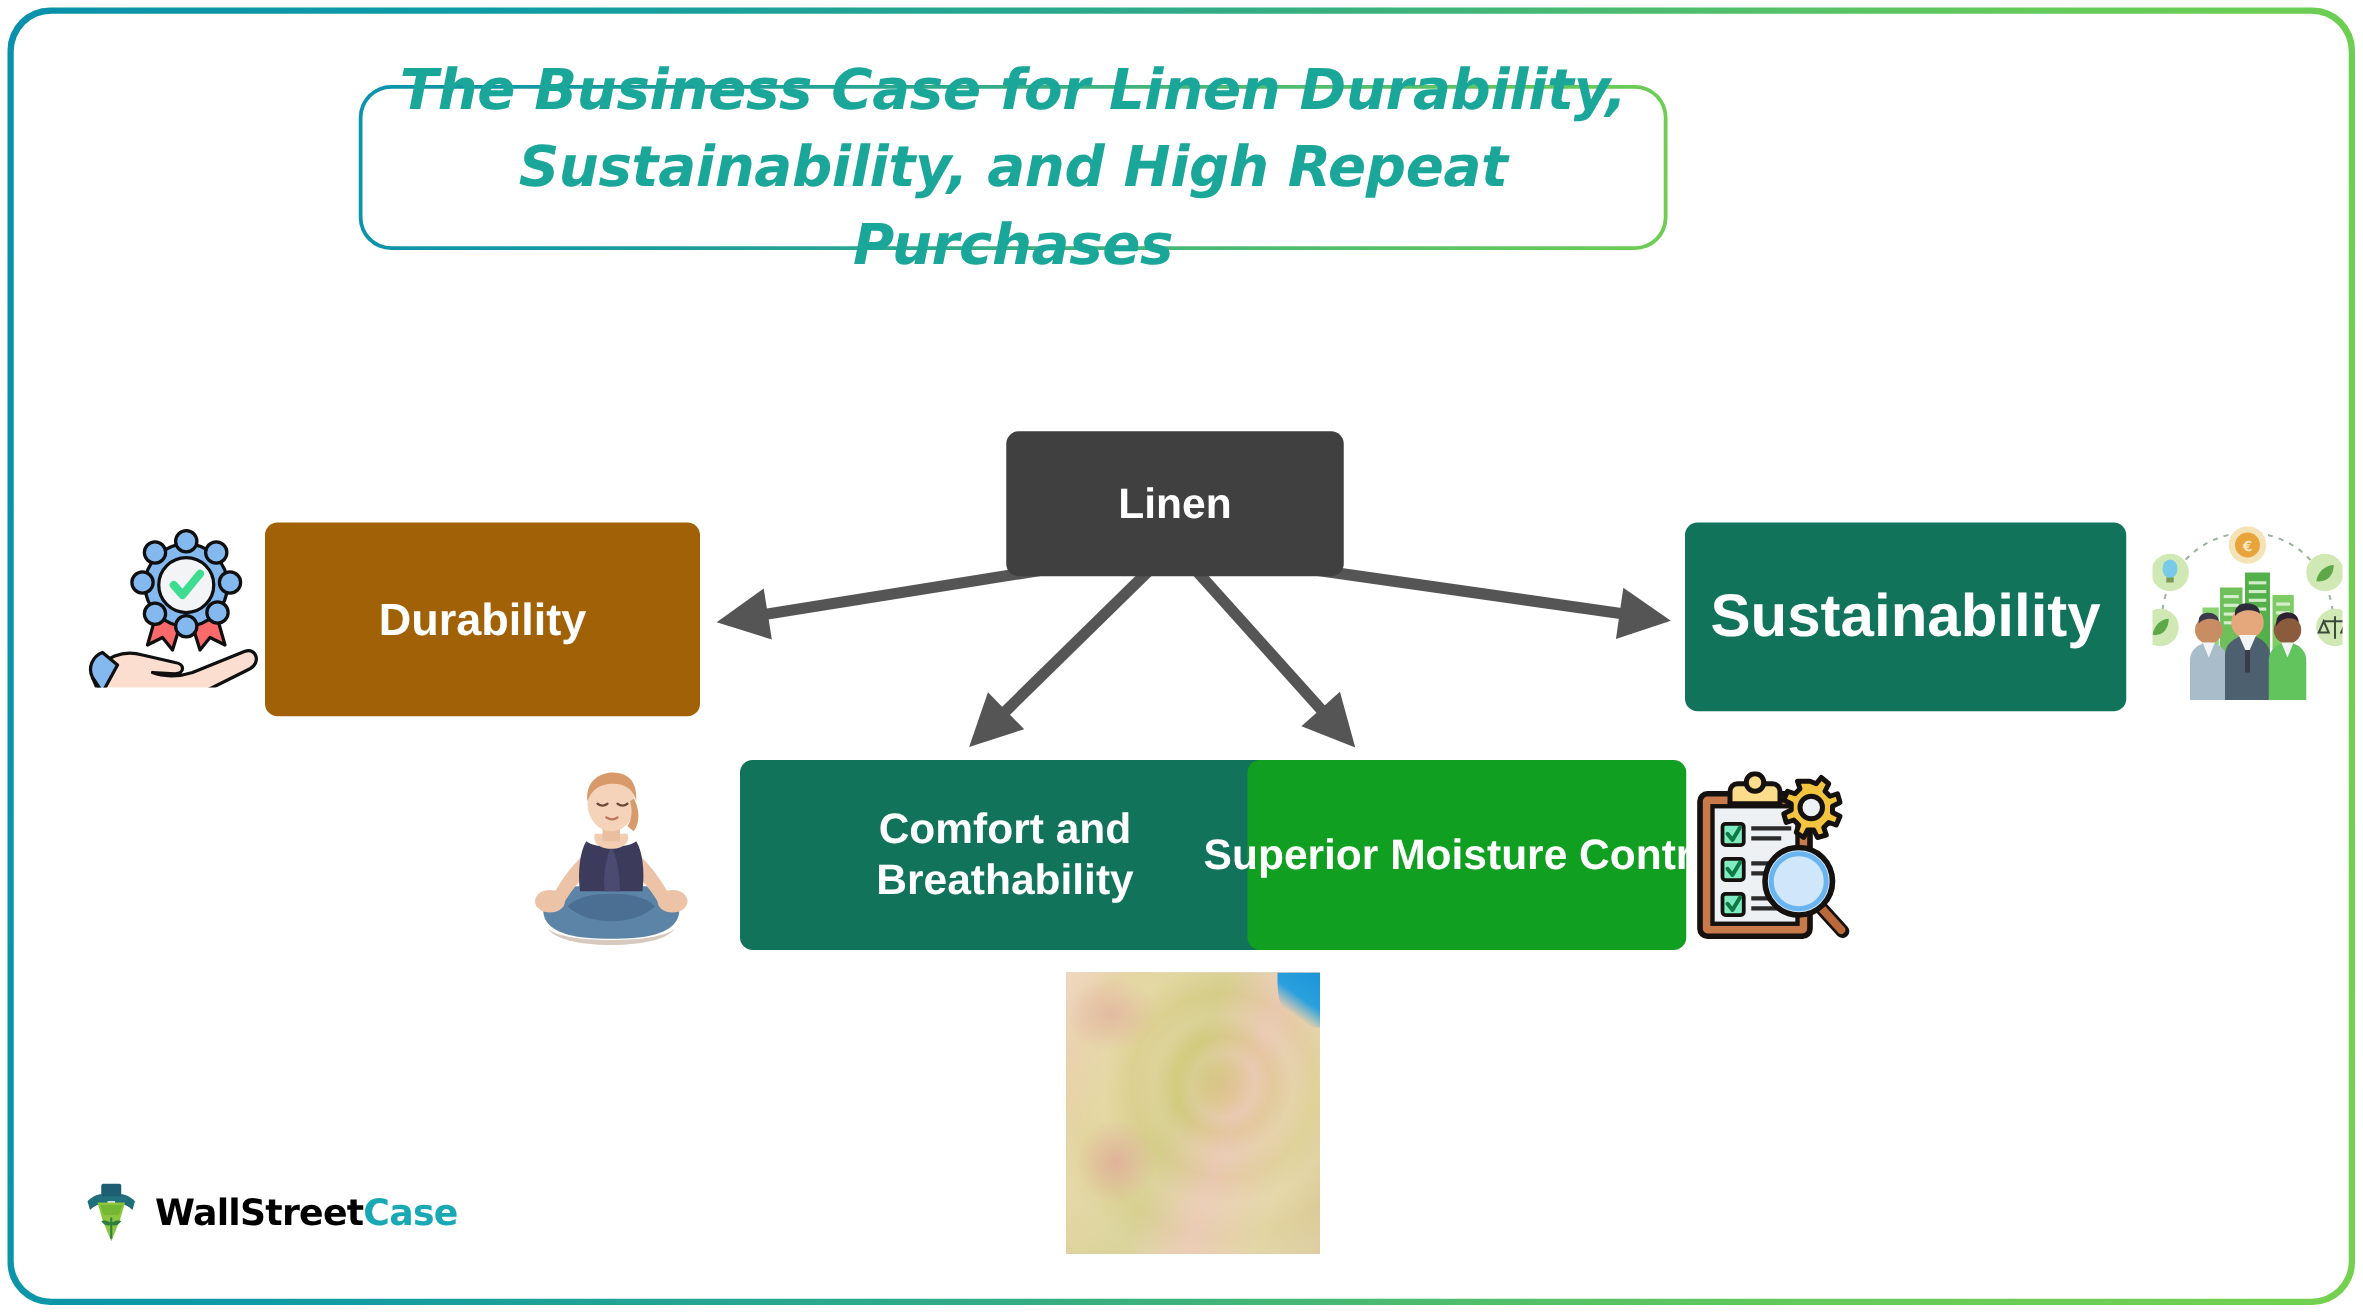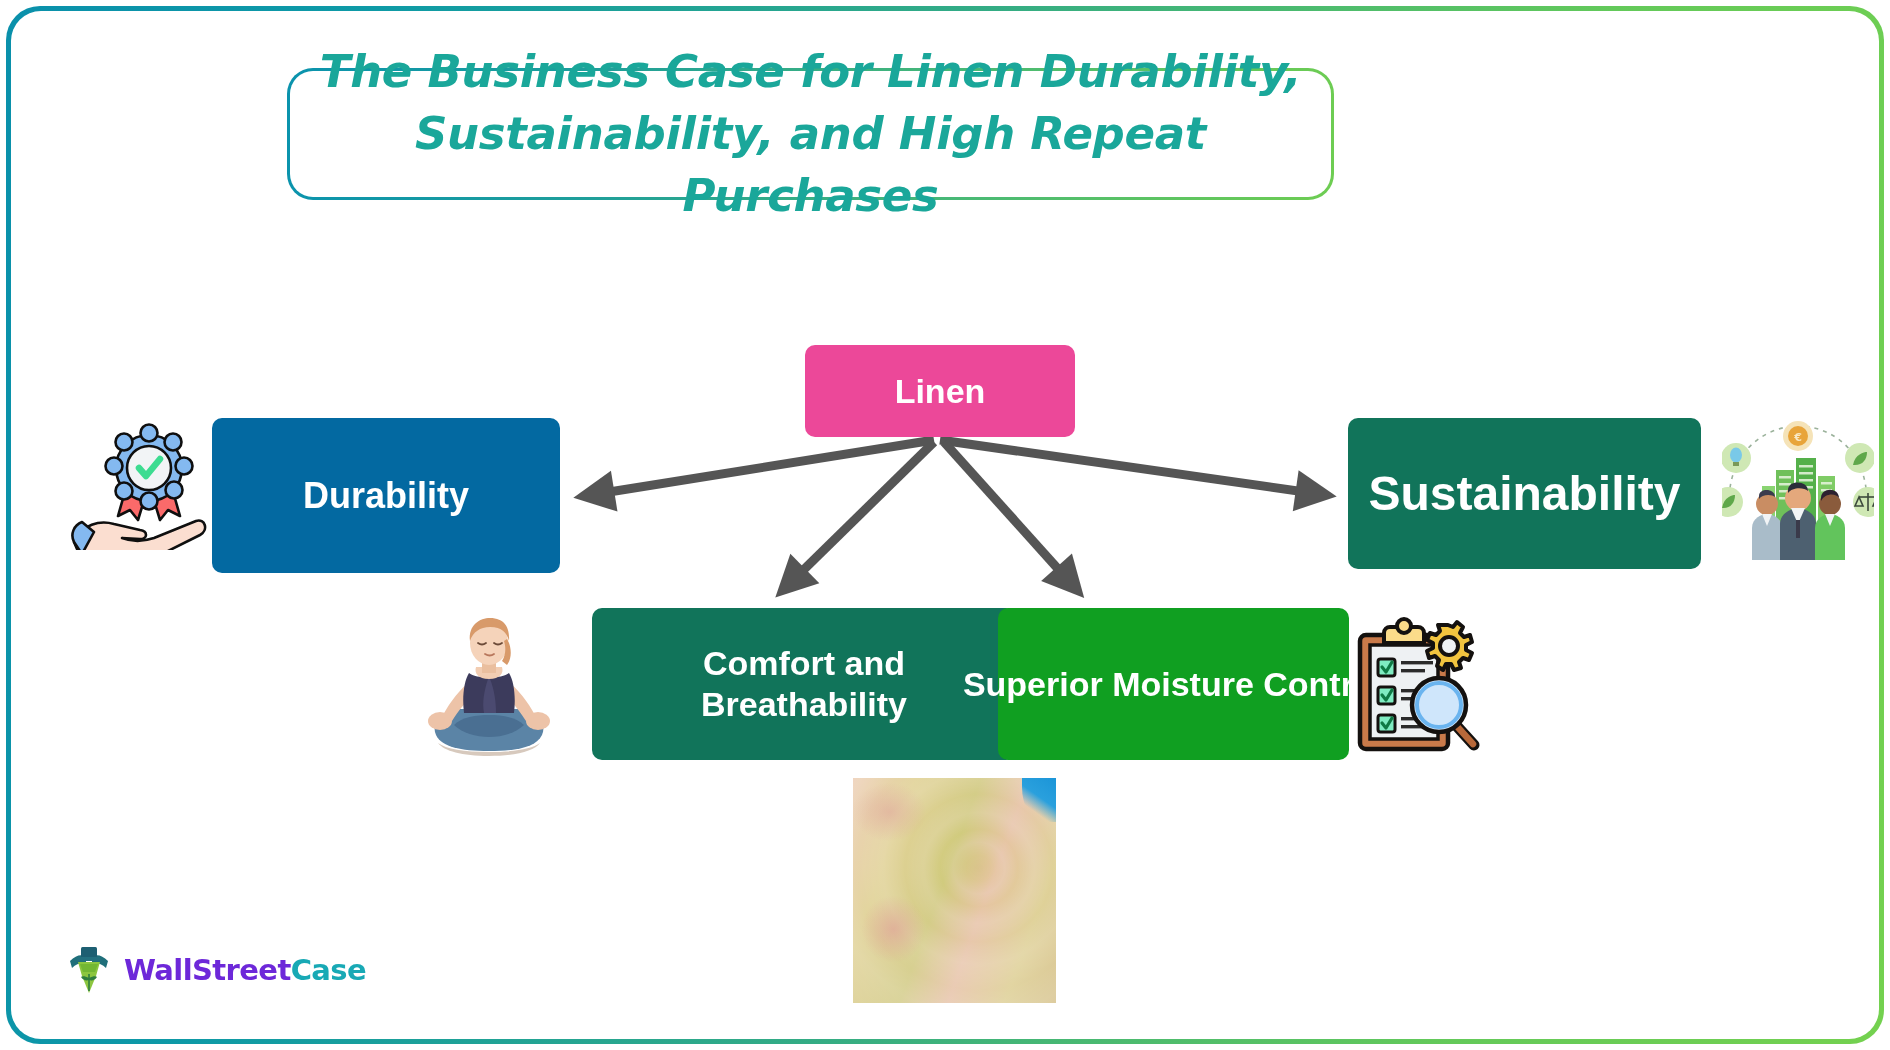--- a/index.html
+++ b/index.html
@@ -86,31 +86,31 @@
     font-weight: bold;
     text-align: center;
     line-height: 1.2;
     box-sizing: border-box;
   }
 
   .node-linen {
     left: 805px;
     top: 345px;
     width: 270px;
-    height: 92px;
-    background: #ec4899;
+    height: 116px;
+    background: #404040;
     font-size: 34px;
   }
 
   .node-durability {
     left: 212px;
     top: 418px;
     width: 348px;
     height: 155px;
-    background: #0369a1;
+    background: #a16207;
     font-size: 36px;
   }
 
   .node-sustainability {
     left: 1348px;
     top: 418px;
     width: 353px;
     height: 151px;
     background: #11745a;
     font-size: 48px;
@@ -204,21 +204,21 @@
     display: flex;
     align-items: center;
     gap: 12px;
   }
   .logo-text {
     font-family: "DejaVu Sans", sans-serif;
     font-weight: bold;
     font-size: 29px;
     letter-spacing: -0.6px;
   }
-  .logo-wall { color: #6d28d9; }
+  .logo-wall { color: #000000; }
   .logo-mojo { color: #18a9b5; }
 </style>
 </head>
 <body>
 
 <div class="canvas">
 
   <div class="outer-frame">
     <div class="outer-frame-inner"></div>
   </div>

